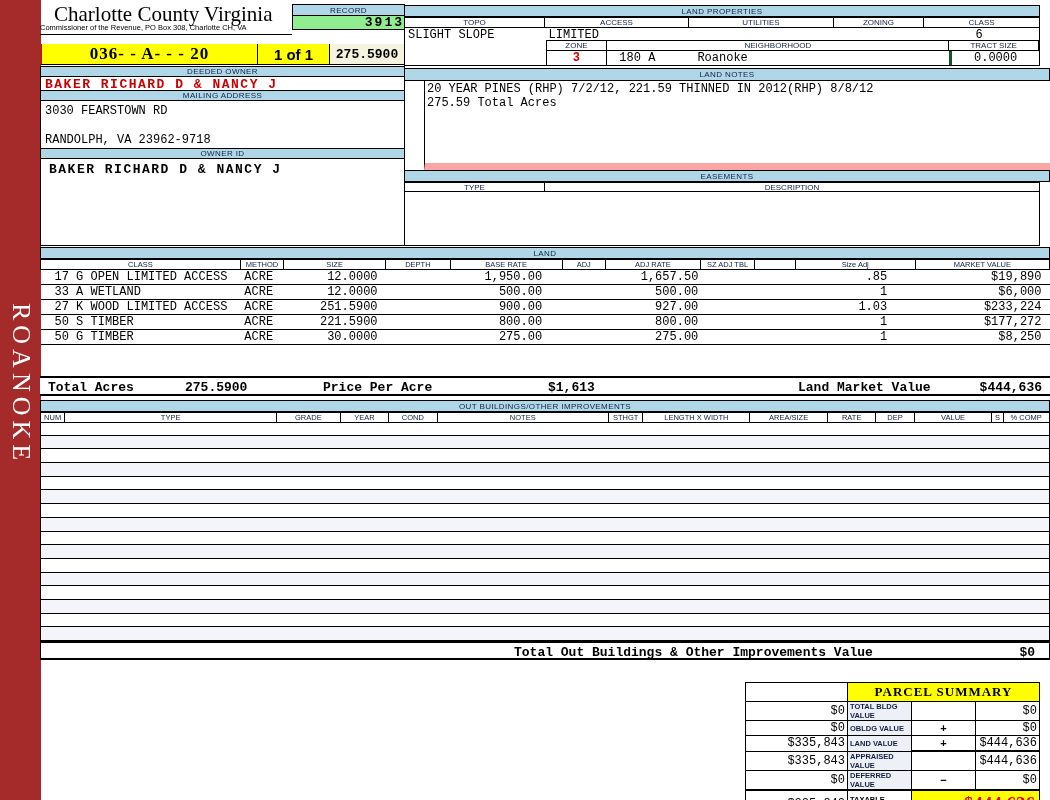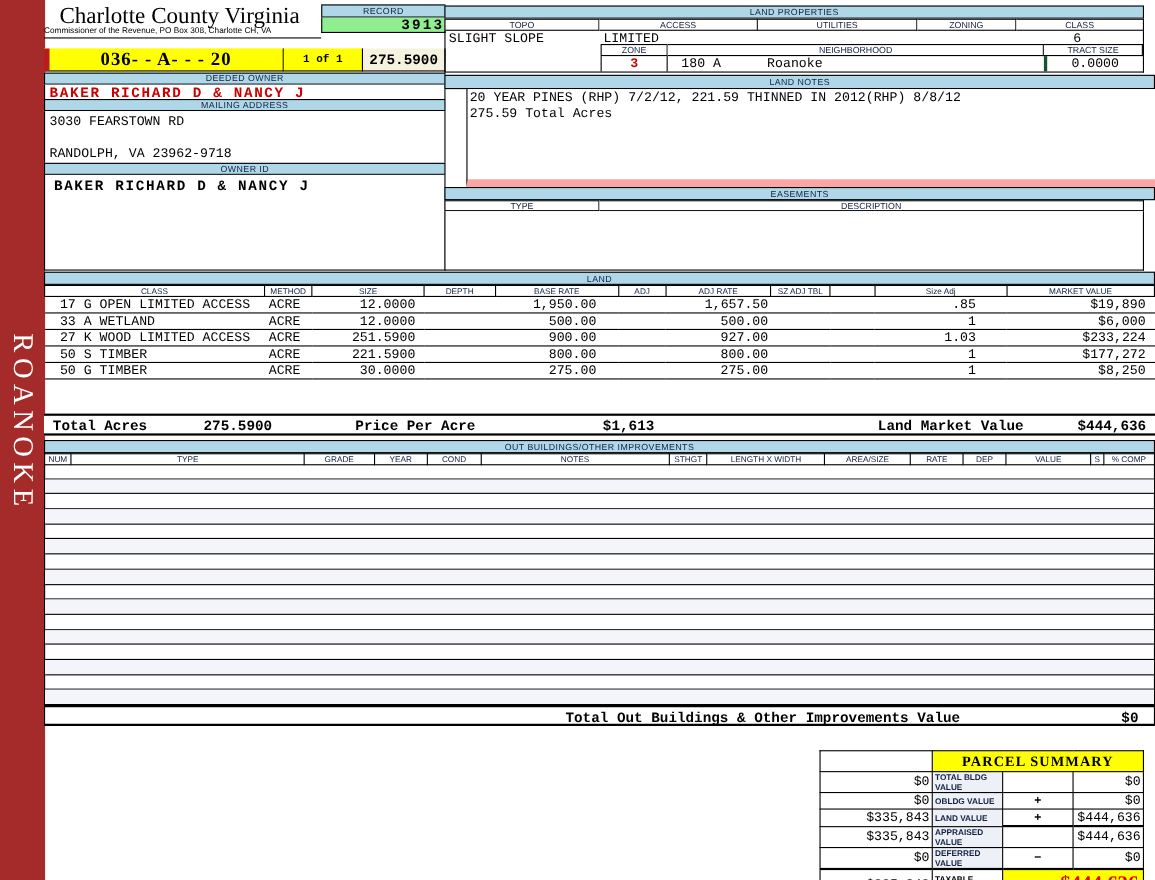--- a/index.html
+++ b/index.html
@@ -42,23 +42,23 @@
   #record-val {
     left:292px; top:16px; width:113px; height:14px; background:var(--record-green,#90ee90);
     border:1px solid #000; border-top:none; font-weight:bold; font-size:13px;
     text-align:right; line-height:13px; letter-spacing:2px;
   }
 
   
   #id-head { left:40px; top:46px; width:365px; height:11px; }
   #id-vals { left:40px; top:44px; width:365px; height:21px; display:flex; }
   #id-vals > div { border:1px solid #000; border-top:none; border-left:none; height:21px; display:flex; align-items:center; justify-content:center; }
-  #id-vals > div:first-child { border-left:5px solid #b91c1c; }
+  #id-vals > div:first-child { border-left:2px solid #b91c1c; }
   #map-number-val { width:218px; background:var(--hl-yellow,#ff0); font-weight:bold; font-size:17px; letter-spacing:1px; font-family:"Liberation Serif",serif; }
-  #card-val { width:72px; background:var(--hl-yellow,#ff0); font-size:10px; font-weight:bold; font-family:Liberation Mono, monospace; }
+  #card-val { width:72px; background:var(--hl-yellow,#ff0); font-size:15px; font-weight:bold; font-family:Liberation Sans, sans-serif; }
   #acres-val { width:75px; background:var(--acres-cream,#f5f3e0); font-weight:bold; font-size:13px; }
 
   
   .ownertxt { font-size:13px; font-weight:bold; letter-spacing:1.5px; white-space:pre; }
 
   
   .rv { font-size:12px; white-space:pre; }
 
   
   table { border-collapse:collapse; table-layout:fixed; }

